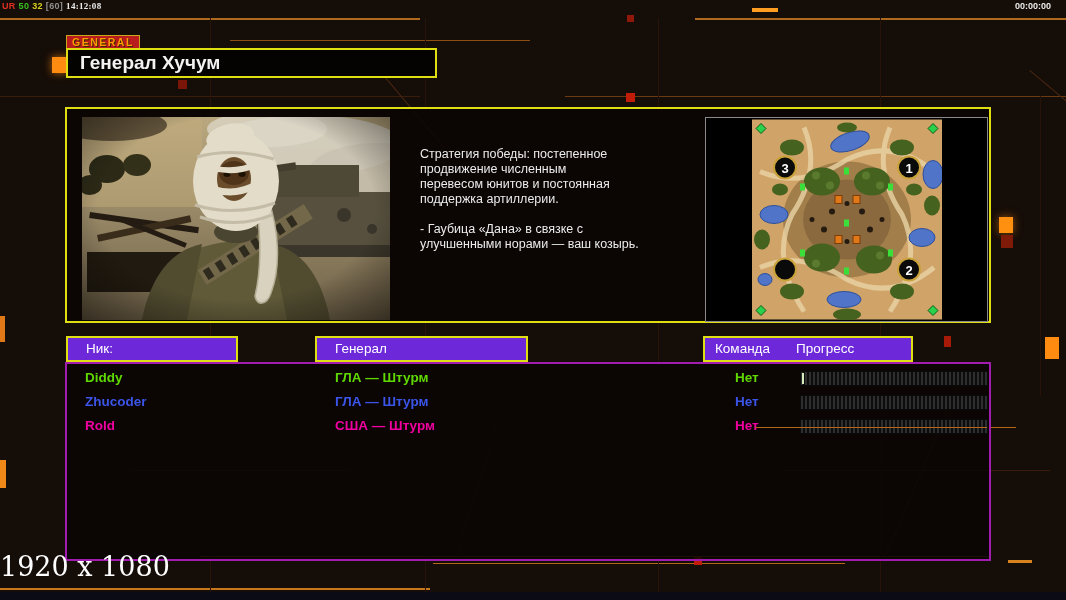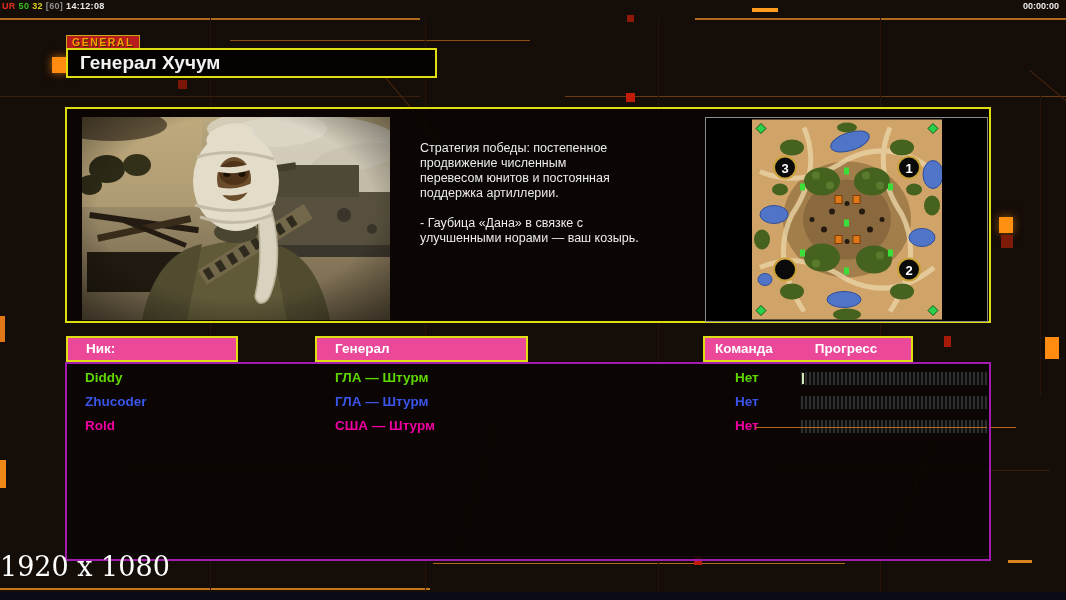--- a/index.html
+++ b/index.html
@@ -48,59 +48,59 @@
   .dg2{left:960px;top:382px;width:187px;border-color:#3a1f0e;transform:rotate(113deg);}
   .dg3{left:497px;top:425px;width:140px;border-color:#33190d;transform:rotate(107deg);}
   .dg4{left:1030px;top:70px;width:60px;border-color:#4a2812;transform:rotate(40deg);}
   
   .status-left{position:absolute;left:2px;top:1px;font-size:9px;font-weight:bold;letter-spacing:.3px;}
   .status-left span{margin-right:3px;}
   .st-ur{color:#e03020;}
   .st-g{color:#38c020;}
   .st-y{color:#d8d020;}
   .st-gr{color:#909090;}
-  .st-w{color:#ececec;}
-  .status-right{position:absolute;right:7px;top:1px;font-size:9px;font-weight:bold;color:#ececec;}
+  .st-w{color:#ececec;font-family:Liberation Serif, serif;}
+  .status-right{position:absolute;right:15px;top:1px;font-size:9px;font-weight:bold;color:#ececec;}
   
   .general-tab{
     position:absolute;left:66px;top:35px;height:13px;padding:0 5px;
     background:#b91c1c;border:1px solid #caa81c;border-bottom:none;
     color:#ff9c00;font-size:10.5px;font-weight:bold;line-height:13px;letter-spacing:1.5px;
     text-shadow:1px 1px 0 #3a2a00;
   }
   .title-box{
     position:absolute;left:66px;top:48px;width:355px;height:26px;
     background:#050302;border:2px solid #dede12;
     color:#f2f2f2;font-size:19px;font-weight:bold;line-height:26px;padding-left:12px;
   }
   
   .main-panel{
     position:absolute;left:65px;top:107px;width:922px;height:212px;
     border:2px solid #dede12;background:rgba(9,5,3,.86);
   }
   .portrait{position:absolute;left:15px;top:8px;width:308px;height:203px;background:#111;overflow:hidden;}
   .briefing{
-    position:absolute;left:353px;top:32px;width:285px;
+    position:absolute;left:353px;top:38px;width:285px;
     color:#ececec;font-size:12.5px;line-height:15px;
   }
   .briefing p{margin:0 0 15px 0;white-space:pre-line;}
   .minimap-box{
     position:absolute;left:638px;top:8px;width:281px;height:203px;
     background:#000;border:1px solid #8a8a8a;
     display:flex;align-items:center;justify-content:center;
   }
   
   .hdr-box{
-    position:absolute;top:336px;height:22px;background:#ec4899;
-    border:2px solid #dede12;color:#fff;font-size:13.5px;font-weight:bold;line-height:22px;
+    position:absolute;top:336px;height:22px;background:#6d28d9;
+    border:2px solid #dede12;color:#fff;font-size:13.5px;font-weight:normal;line-height:22px;
   }
   .hdr-nick{left:66px;width:150px;padding-left:18px;}
   .hdr-general{left:315px;width:191px;padding-left:18px;}
   .hdr-team{left:703px;width:196px;padding-left:10px;}
-  .hdr-team .h2{margin-left:42px;text-align:right;}
+  .hdr-team .h2{margin-left:26px;text-align:right;}
   .lobby-panel{
     position:absolute;left:65px;top:362px;width:922px;height:193px;
     border:2px solid #a21caf;background:rgba(9,5,3,.86);padding-top:2px;
   }
   .player-row{position:relative;height:24px;font-size:13.5px;font-weight:bold;line-height:24px;}
   .c-nick{position:absolute;left:18px;}
   .c-general{position:absolute;left:268px;}
   .c-team{position:absolute;left:668px;text-align:right;}
   .progress-bar{
     position:absolute;left:733px;top:5px;width:186px;height:13px;

